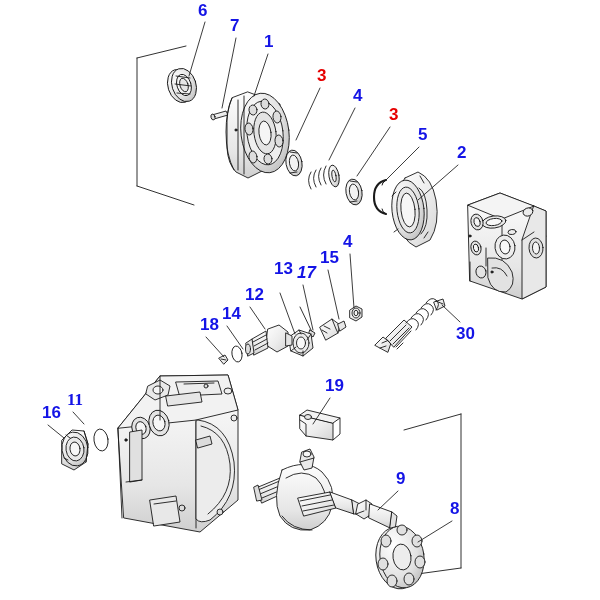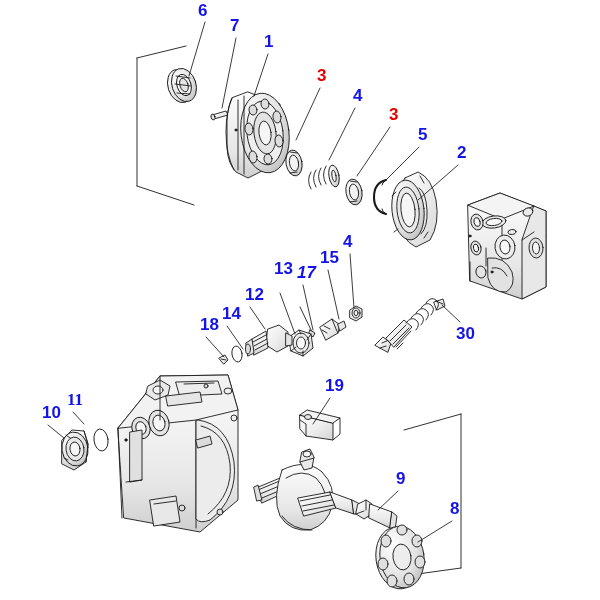--- a/index.html
+++ b/index.html
@@ -394,18 +394,18 @@
       <div class="callout blue" style="left: 343px; top: 233px;">4</div>
       <div class="callout blue" style="left: 320px; top: 249px;">15</div>
       <div class="callout blue" style="left: 297px; top: 264px; font-style: italic;">17</div>
       <div class="callout blue" style="left: 274px; top: 260px;">13</div>
       <div class="callout blue" style="left: 245px; top: 286px;">12</div>
       <div class="callout blue" style="left: 222px; top: 305px;">14</div>
       <div class="callout blue" style="left: 200px; top: 316px;">18</div>
       <div class="callout blue" style="left: 456px; top: 325px;">30</div>
       <div class="callout blue" style="left: 325px; top: 377px; text-align: right;">19</div>
       <div class="callout blue" style="left: 67px; top: 391px; font-family: Liberation Serif, serif;">11</div>
-      <div class="callout blue" style="left: 42px; top: 404px;">10</div>
+      <div class="callout blue" style="left: 42px; top: 404px;">16</div>
       <div class="callout blue" style="left: 396px; top: 470px;">9</div>
       <div class="callout blue" style="left: 450px; top: 500px;">8</div>
     </div>
 
 </div>
 
 </body></html>

